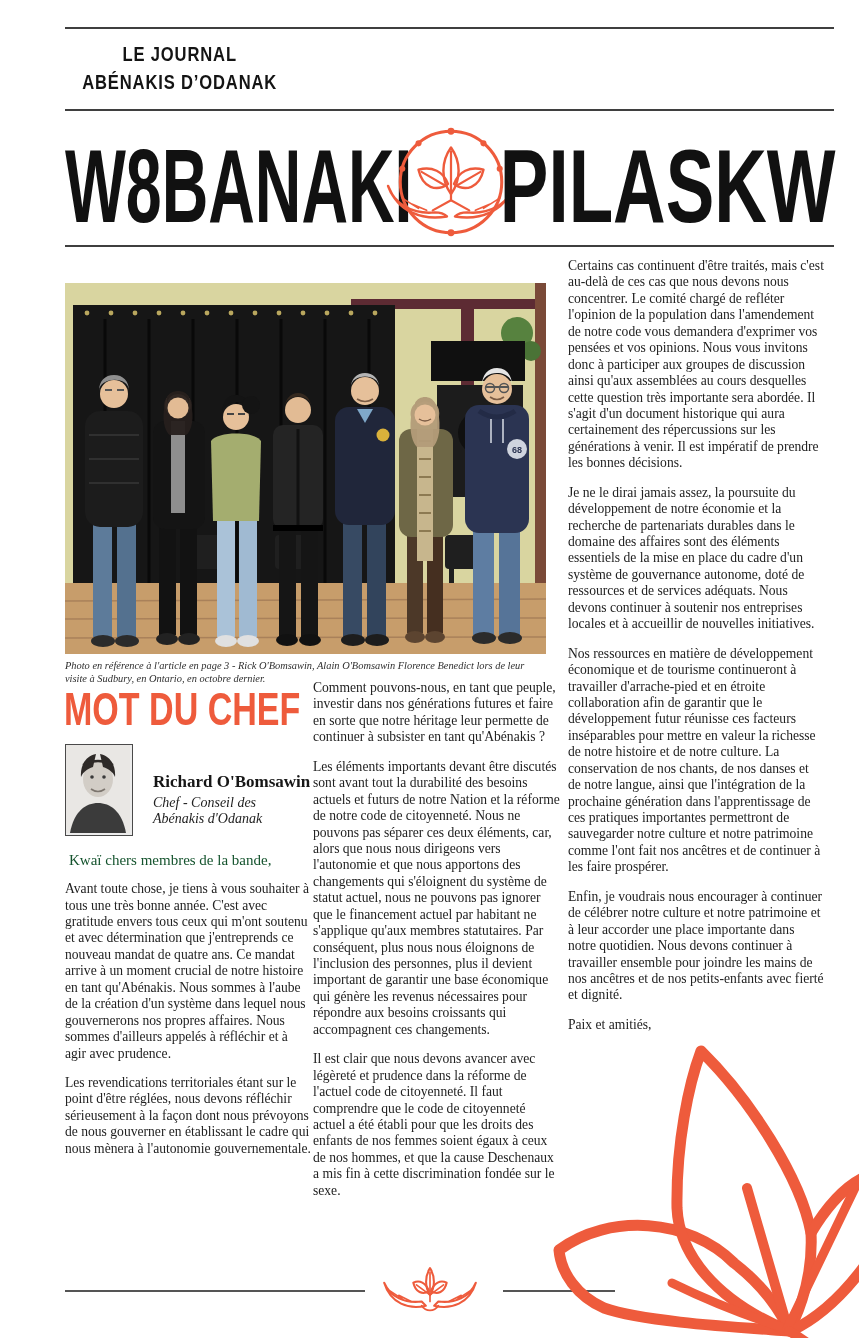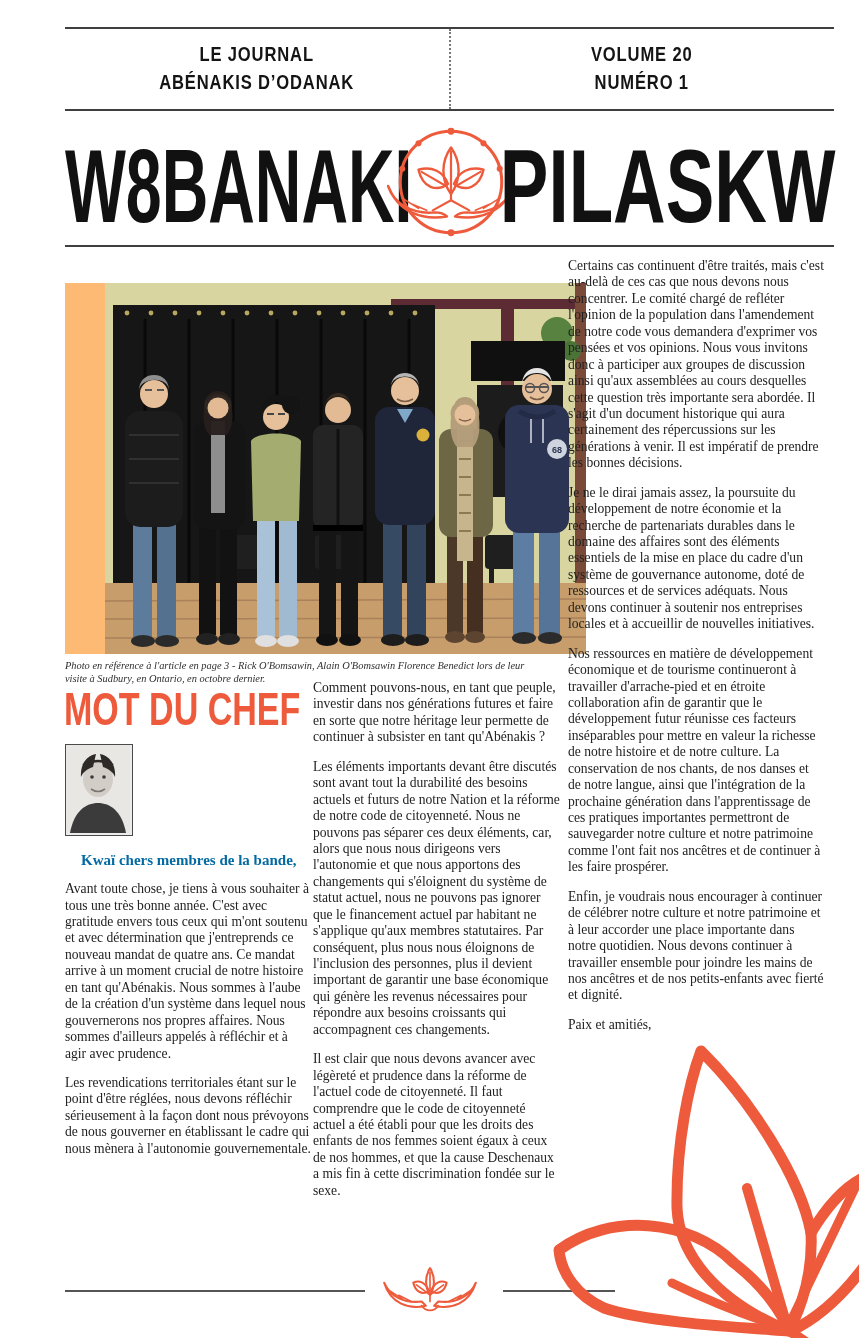--- a/index.html
+++ b/index.html
@@ -2,79 +2,73 @@
 <html><head>
 <meta charset="utf-8">
 <style>
   html,body{margin:0;padding:0;background:#888;}
   .page{position:relative;width:859px;height:1338px;background:#ffffff;overflow:hidden;
         font-family:"Liberation Serif", serif;color:#1f1f1f;margin:0 auto;}
 
   
   .header-band{position:absolute;left:65px;right:25px;top:27px;height:80px;
                border-top:2px solid #3f3f3f;border-bottom:2px solid #3f3f3f;display:flex;}
-  .header-cell{flex:1;display:flex;align-items:center;justify-content:center;}
+  .header-cell{flex:1;display:flex;align-items:center;justify-content:flex-start;}
   .header-cell + .header-cell{border-left:2px dotted #777;}
   .header-text{font-family:"Liberation Sans", sans-serif;font-weight:700;font-size:19.5px;
                line-height:1.42;letter-spacing:1px;color:#141414;text-align:center;transform:scaleX(0.85);}
 
   
   .masthead{position:absolute;left:65px;right:23px;top:110px;height:152px;}
   .mast-word{position:absolute;top:50%;font-family:"Liberation Sans", sans-serif;font-weight:800;
              font-size:104px;line-height:1;color:#111;white-space:nowrap;}
   .mast-left{left:0;transform:translateY(-50%) scaleX(0.62);transform-origin:left center;}
   .mast-right{right:0;transform:translateY(-50%) scaleX(0.70);transform-origin:right center;}
   .mast-logo{position:absolute;left:50%;top:50%;transform:translate(-50%,-50%);width:134px;height:134px;}
   .mast-rule{position:absolute;left:65px;right:25px;top:245px;height:2px;background:#3f3f3f;}
 
   
-  .photo-block{position:absolute;left:65px;top:283px;width:481px;height:371px;overflow:hidden;background:#fdba74;padding-left:40px;}
+  .photo-block{position:absolute;left:65px;top:283px;width:481px;height:371px;overflow:hidden;background:#fdba74;}
   .caption{position:absolute;left:65px;top:659px;width:481px;font-size:10.4px;font-style:italic;color:#2e2e2e;line-height:1.25;}
 
   
   .section-title{position:absolute;left:64px;top:686px;font-family:"Liberation Sans", sans-serif;
                  font-weight:800;font-size:46px;line-height:1;color:#ee5b3c;
                  transform:scaleX(0.74);transform-origin:left top;white-space:nowrap;}
   .chef-row{position:absolute;left:65px;top:744px;width:260px;display:flex;gap:20px;}
   .portrait{width:66px;height:90px;border:1px solid #4a4a4a;background:#ececec;flex:0 0 auto;}
   .chef-meta{margin-top:28px;}
   .chef-name{font-size:17px;font-weight:700;color:#161616;}
   .chef-title{font-size:14px;font-style:italic;line-height:1.12;margin-top:3px;color:#222;}
 
   .col{position:absolute;font-size:13.6px;line-height:1.21;color:#222;}
   .col p{margin:0 0 13px 0;}
   .col-left{left:65px;top:851px;width:247px;}
   .col-mid{left:313px;top:680px;width:247px;}
   .col-right{left:568px;top:258px;width:257px;}
-  .greeting{font-size:15px;font-weight:700;margin:0 0 12px 16px;color:#0369a1;}
+  .greeting{font-size:15px;font-weight:400;margin:0 0 12px 4px;color:#14532d;}
   .closing{margin-top:2px;}
 
   
   .foot-rule{position:absolute;top:1290px;height:2px;background:#555;}
   .foot-rule-left{left:65px;width:300px;}
   .foot-rule-right{left:503px;width:112px;}
   .foot-emblem{position:absolute;left:380px;top:1258px;width:100px;height:62px;}
   .corner-leaf{position:absolute;right:0;bottom:0;width:310px;height:300px;}
 </style>
 </head>
 <body>
 
 <div class="page">
 
   <div class="header-band">
     <div class="header-cell">
       <div class="header-text">
         <div>LE JOURNAL</div>
         <div>ABÉNAKIS D’ODANAK</div>
-      </div>
-    </div>
-    <div class="header-cell">
-      <div class="header-text">
-        <div>VOLUME 20</div>
-        <div>NUMÉRO 1</div>
       </div>
     </div>
   </div>
 
   <div class="masthead">
     <div class="mast-word mast-left">W8BANAKI</div>
     <svg class="mast-logo" viewBox="0 0 132 132">
       <g fill="none" stroke="#ee5b3c" stroke-width="3" stroke-linecap="round" stroke-linejoin="round">
         <circle cx="66" cy="62" r="50"></circle>
 
@@ -279,20 +273,27 @@
         <path d="M4,88 C8,66 20,58 32,58 C44,58 56,66 60,88 Z" fill="#3b3b3b"></path>
         <ellipse cx="32" cy="34" rx="15" ry="18" fill="#d2cdc6"></ellipse>
         <path d="M15,32 C14,20 20,11 30,9 L27,22 C21,24 17,27 15,32 Z" fill="#2e2a28"></path>
         <path d="M49,32 C50,20 44,11 34,9 L37,22 C43,24 47,27 49,32 Z" fill="#2e2a28"></path>
         <path d="M17,20 Q32,12 47,20" stroke="#2e2a28" stroke-width="2.5" fill="none"></path>
         <circle cx="26" cy="32" r="1.8" fill="#3a3a3a"></circle>
           <circle cx="38" cy="32" r="1.8" fill="#3a3a3a"></circle>
         <path d="M25,44 Q32,49 39,44" stroke="#7c756e" stroke-width="1.6" fill="none"></path>
       </svg>
     </div>
+    <div class="chef-meta">
+      <div class="chef-name">Richard O'Bomsawin</div>
+      <div class="chef-title">
+        <div>Chef - Conseil des</div>
+        <div>Abénakis d'Odanak</div>
+      </div>
+    </div>
   </div>
 
   <div class="col col-left">
     <div class="greeting">Kwaï chers membres de la bande,</div>
     <p>Avant toute chose, je tiens à vous souhaiter à tous une très bonne année. C'est avec gratitude envers tous ceux qui m'ont soutenu et avec détermination que j'entreprends ce nouveau mandat de quatre ans. Ce mandat arrive à un moment crucial de notre histoire en tant qu'Abénakis. Nous sommes à l'aube de la création d'un système dans lequel nous gouvernerons nos propres affaires. Nous sommes d'ailleurs appelés à réfléchir et à agir avec prudence.</p>
     <p>Les revendications territoriales étant sur le point d'être réglées, nous devons réfléchir sérieusement à la façon dont nous prévoyons de nous gouverner en établissant le cadre qui nous mènera à l'autonomie gouvernementale.</p>
   </div>
 
   <div class="col col-mid">
     <p>Comment pouvons-nous, en tant que peuple, investir dans nos générations futures et faire en sorte que notre héritage leur permette de continuer à subsister en tant qu'Abénakis ?</p>

